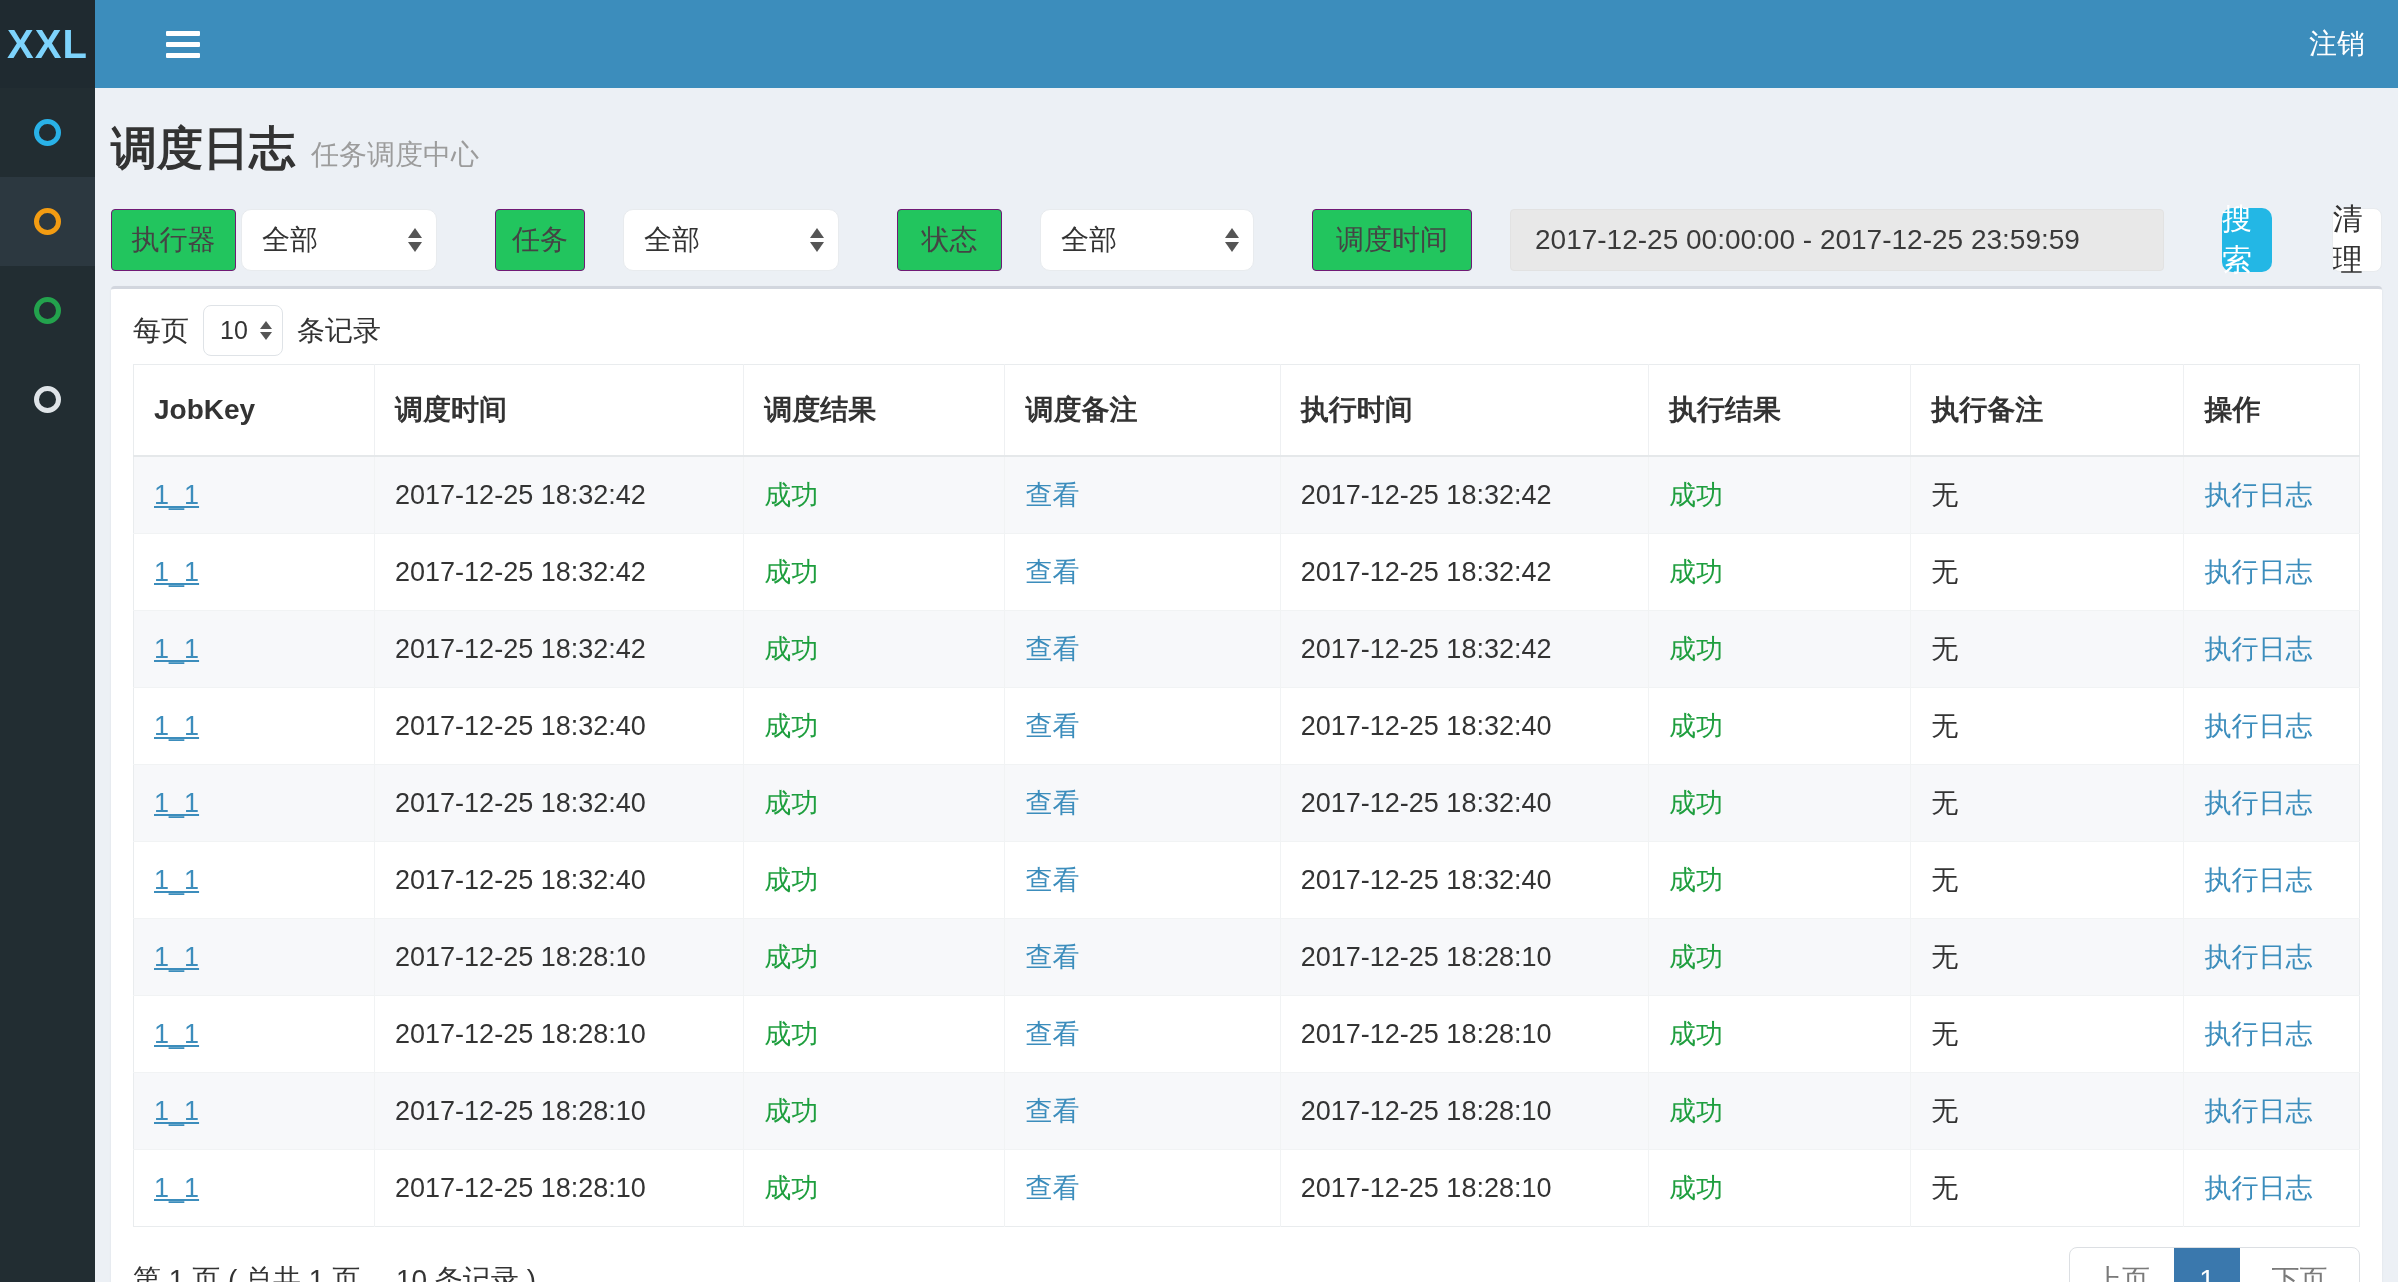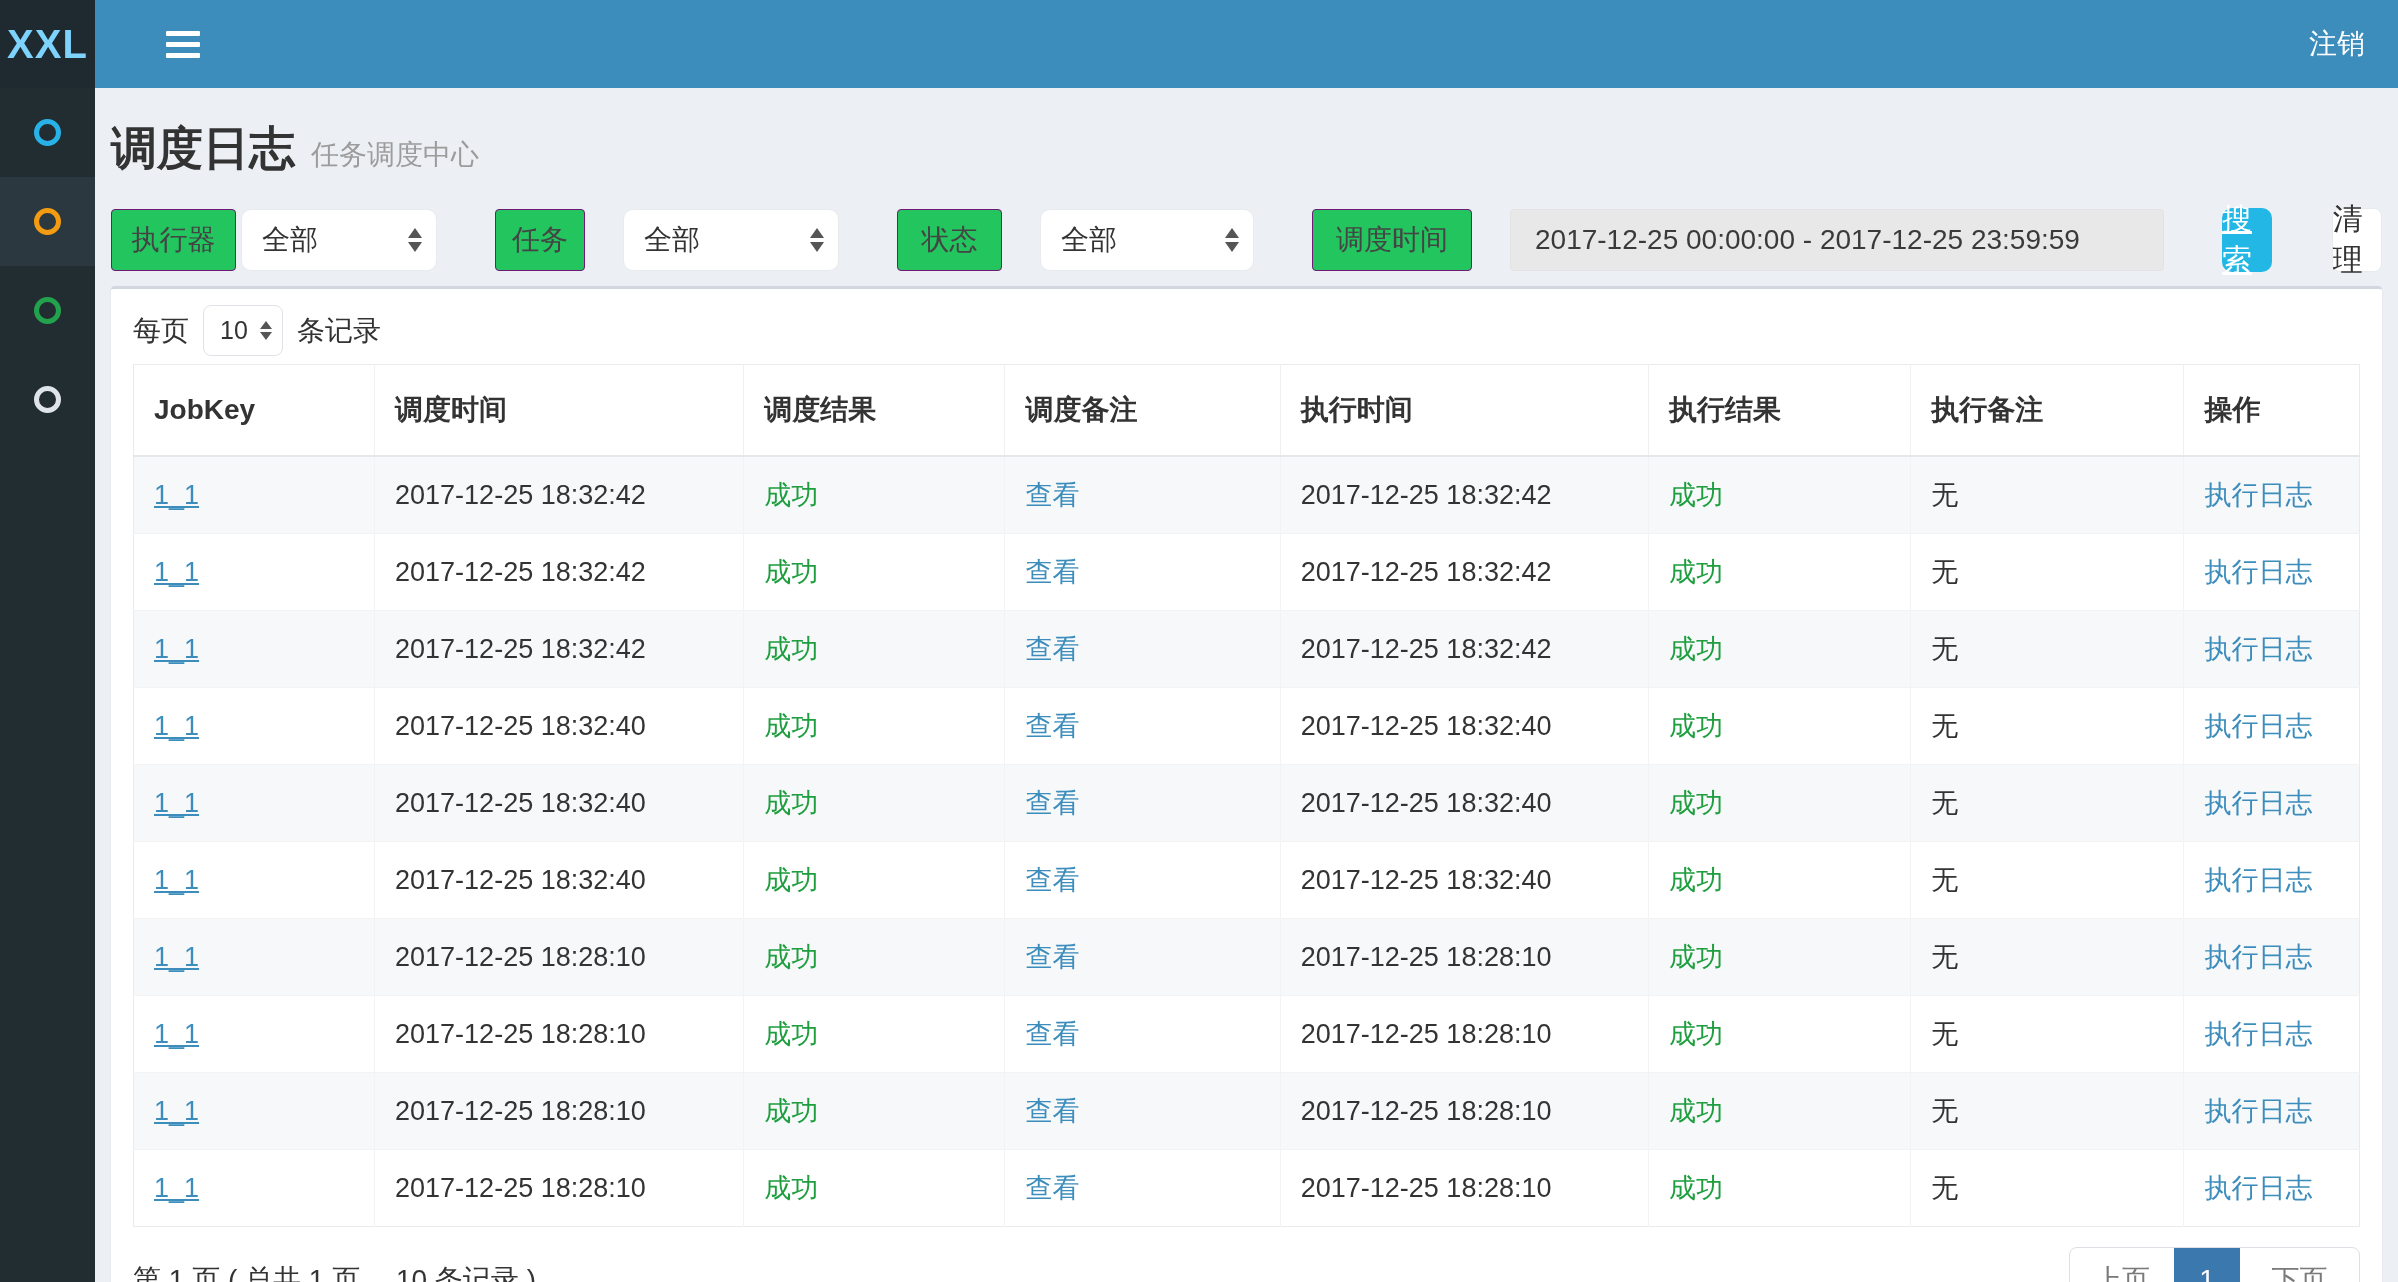--- a/index.html
+++ b/index.html
@@ -57,21 +57,21 @@
   .w-job-label  { width: 90px;  } .w-job-select  { width: 216px; }
   .w-stat-label { width: 105px; } .w-stat-select { width: 214px; }
   .w-time-label { width: 160px; }
   .date-input {
     background: #e8e8e8; border: 1px solid #e2e2e2; border-radius: 4px;
     height: 62px; width: 654px; margin-left: 5px;
     display: flex; align-items: center; padding: 0 24px;
     font-size: 28px; color: #3a3a3a; cursor: pointer; white-space: nowrap;
   }
   .btn { font-size: 30px; height: 64px; cursor: pointer; display: flex; align-items: center; justify-content: center; }
-  .btn-search { width: 132px; background: #23b7e5; color: #fff; border: none; border-radius: 10px; margin-left: 58px; text-decoration: underline; }
+  .btn-search { width: 132px; background: #23b7e5; color: #fff; border: none; border-radius: 10px; margin-left: 58px; }
   .btn-clear  { width: 130px; background: #fff; color: #333; border: 1px solid #e8ebee; border-radius: 8px; margin-left: 60px; }
   
   .box {
     margin-top: 14px; background: #fff;
     border-top: 3px solid #d2d6de; border-radius: 4px;
     box-shadow: 0 1px 2px rgba(0,0,0,0.08);
     padding: 16px 22px 0; height: 1020px;
   }
   .pagesize { display: flex; align-items: center; font-size: 28px; color: #333; margin-bottom: 8px; }
   .ps-select {

